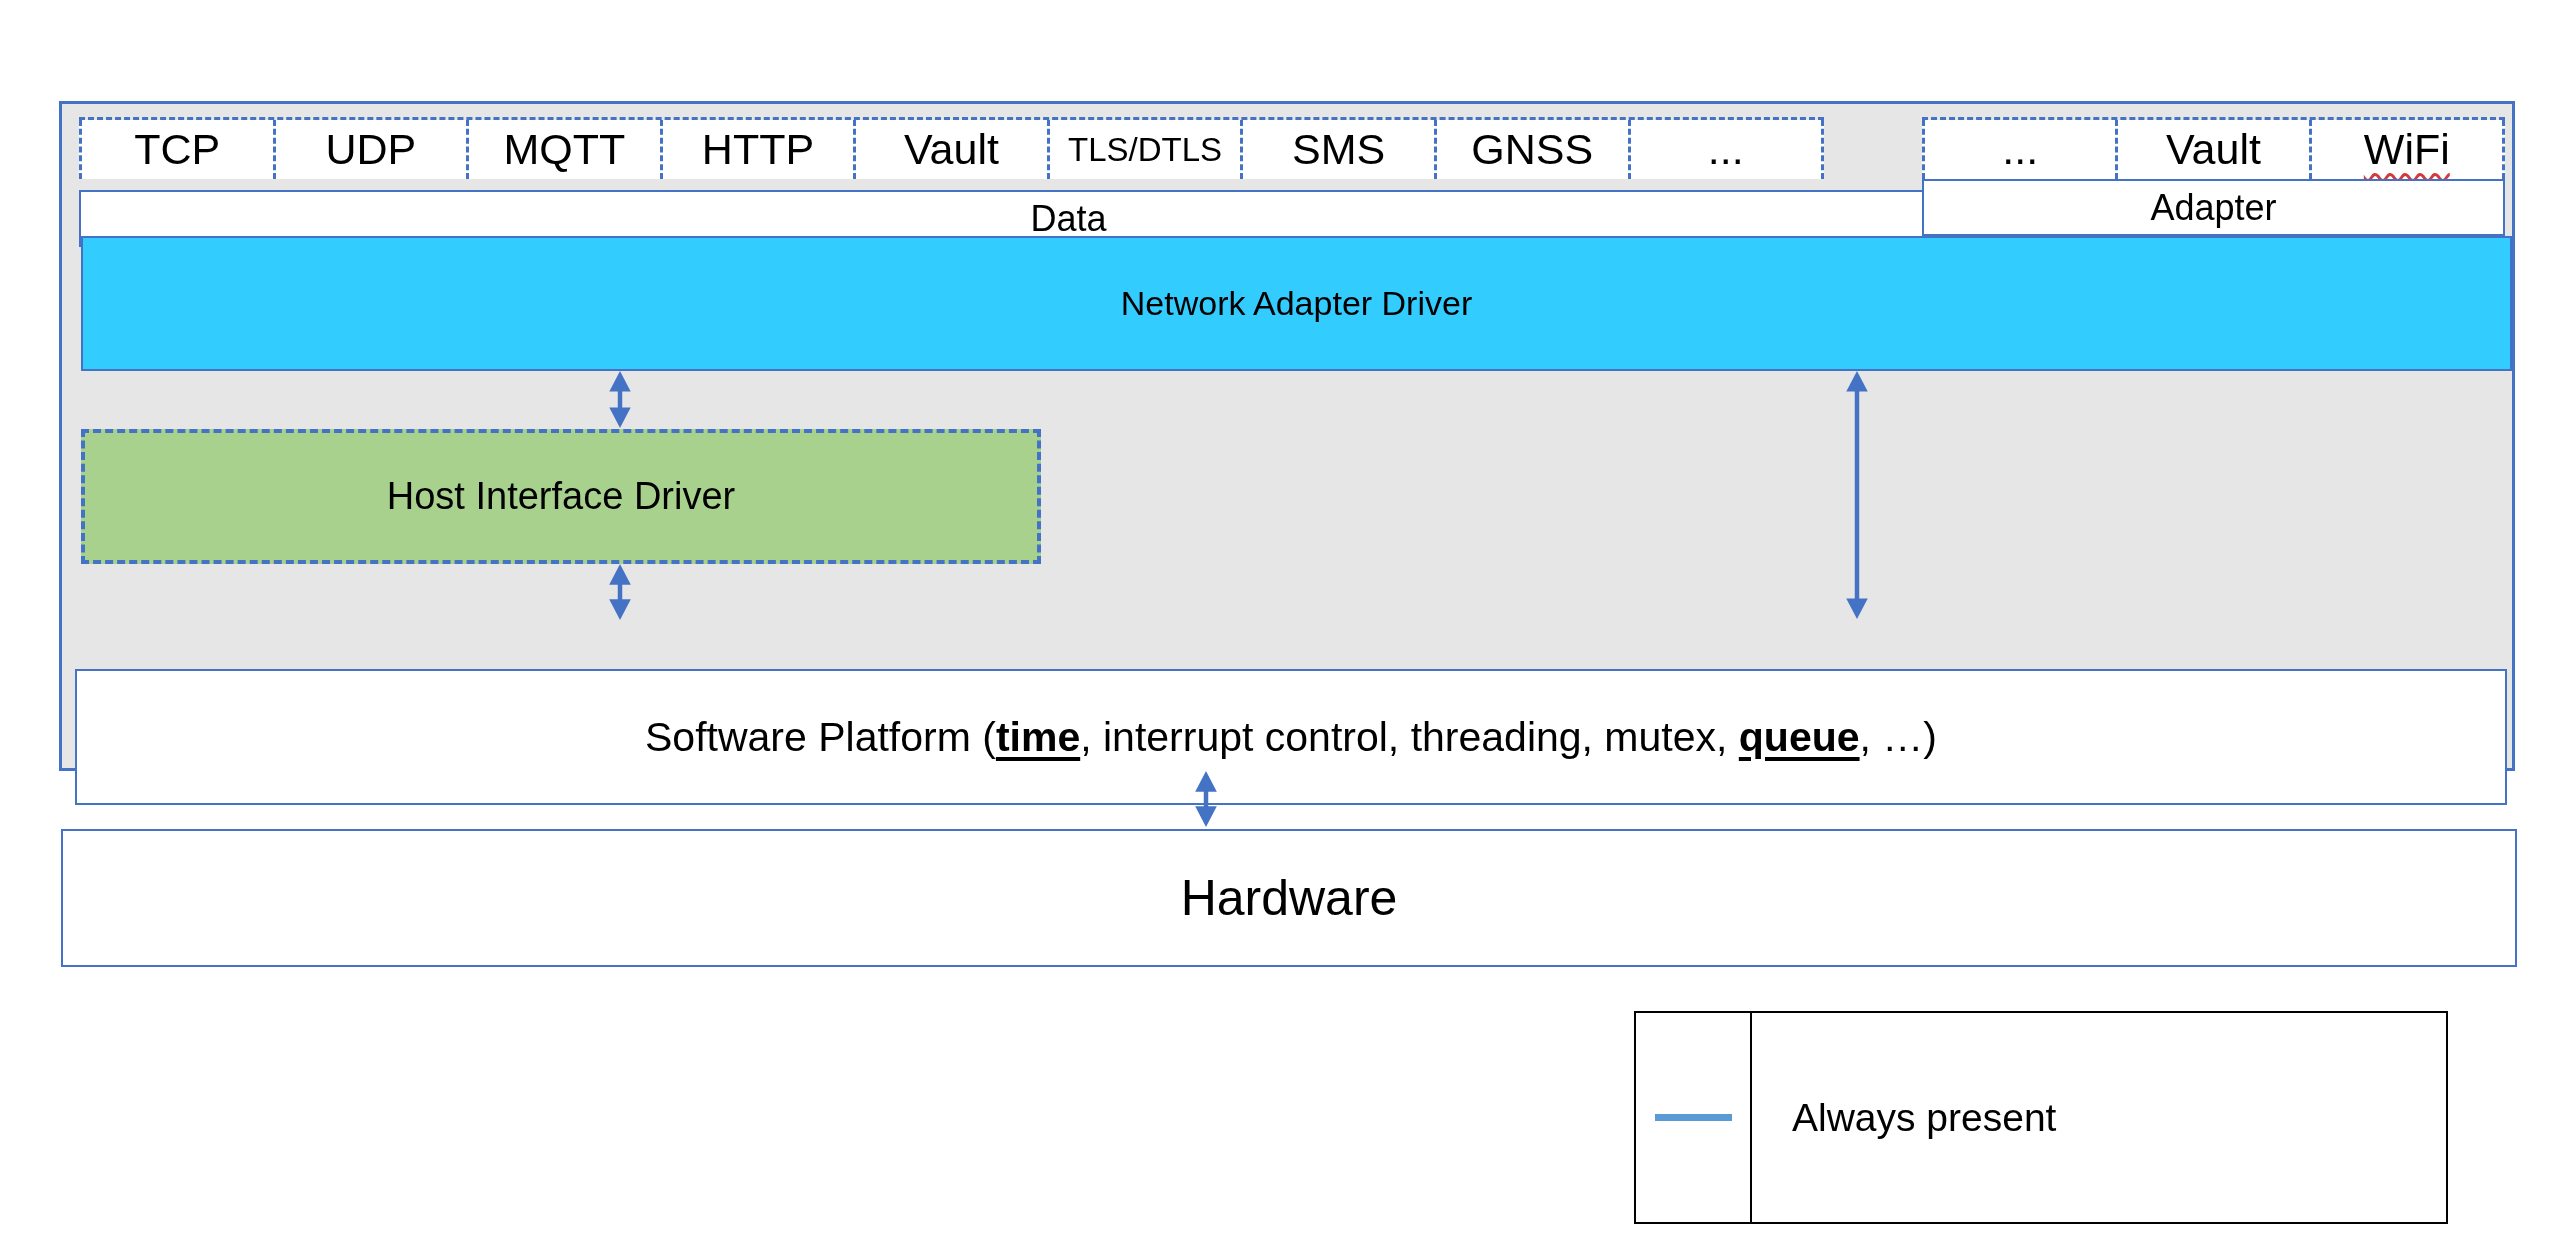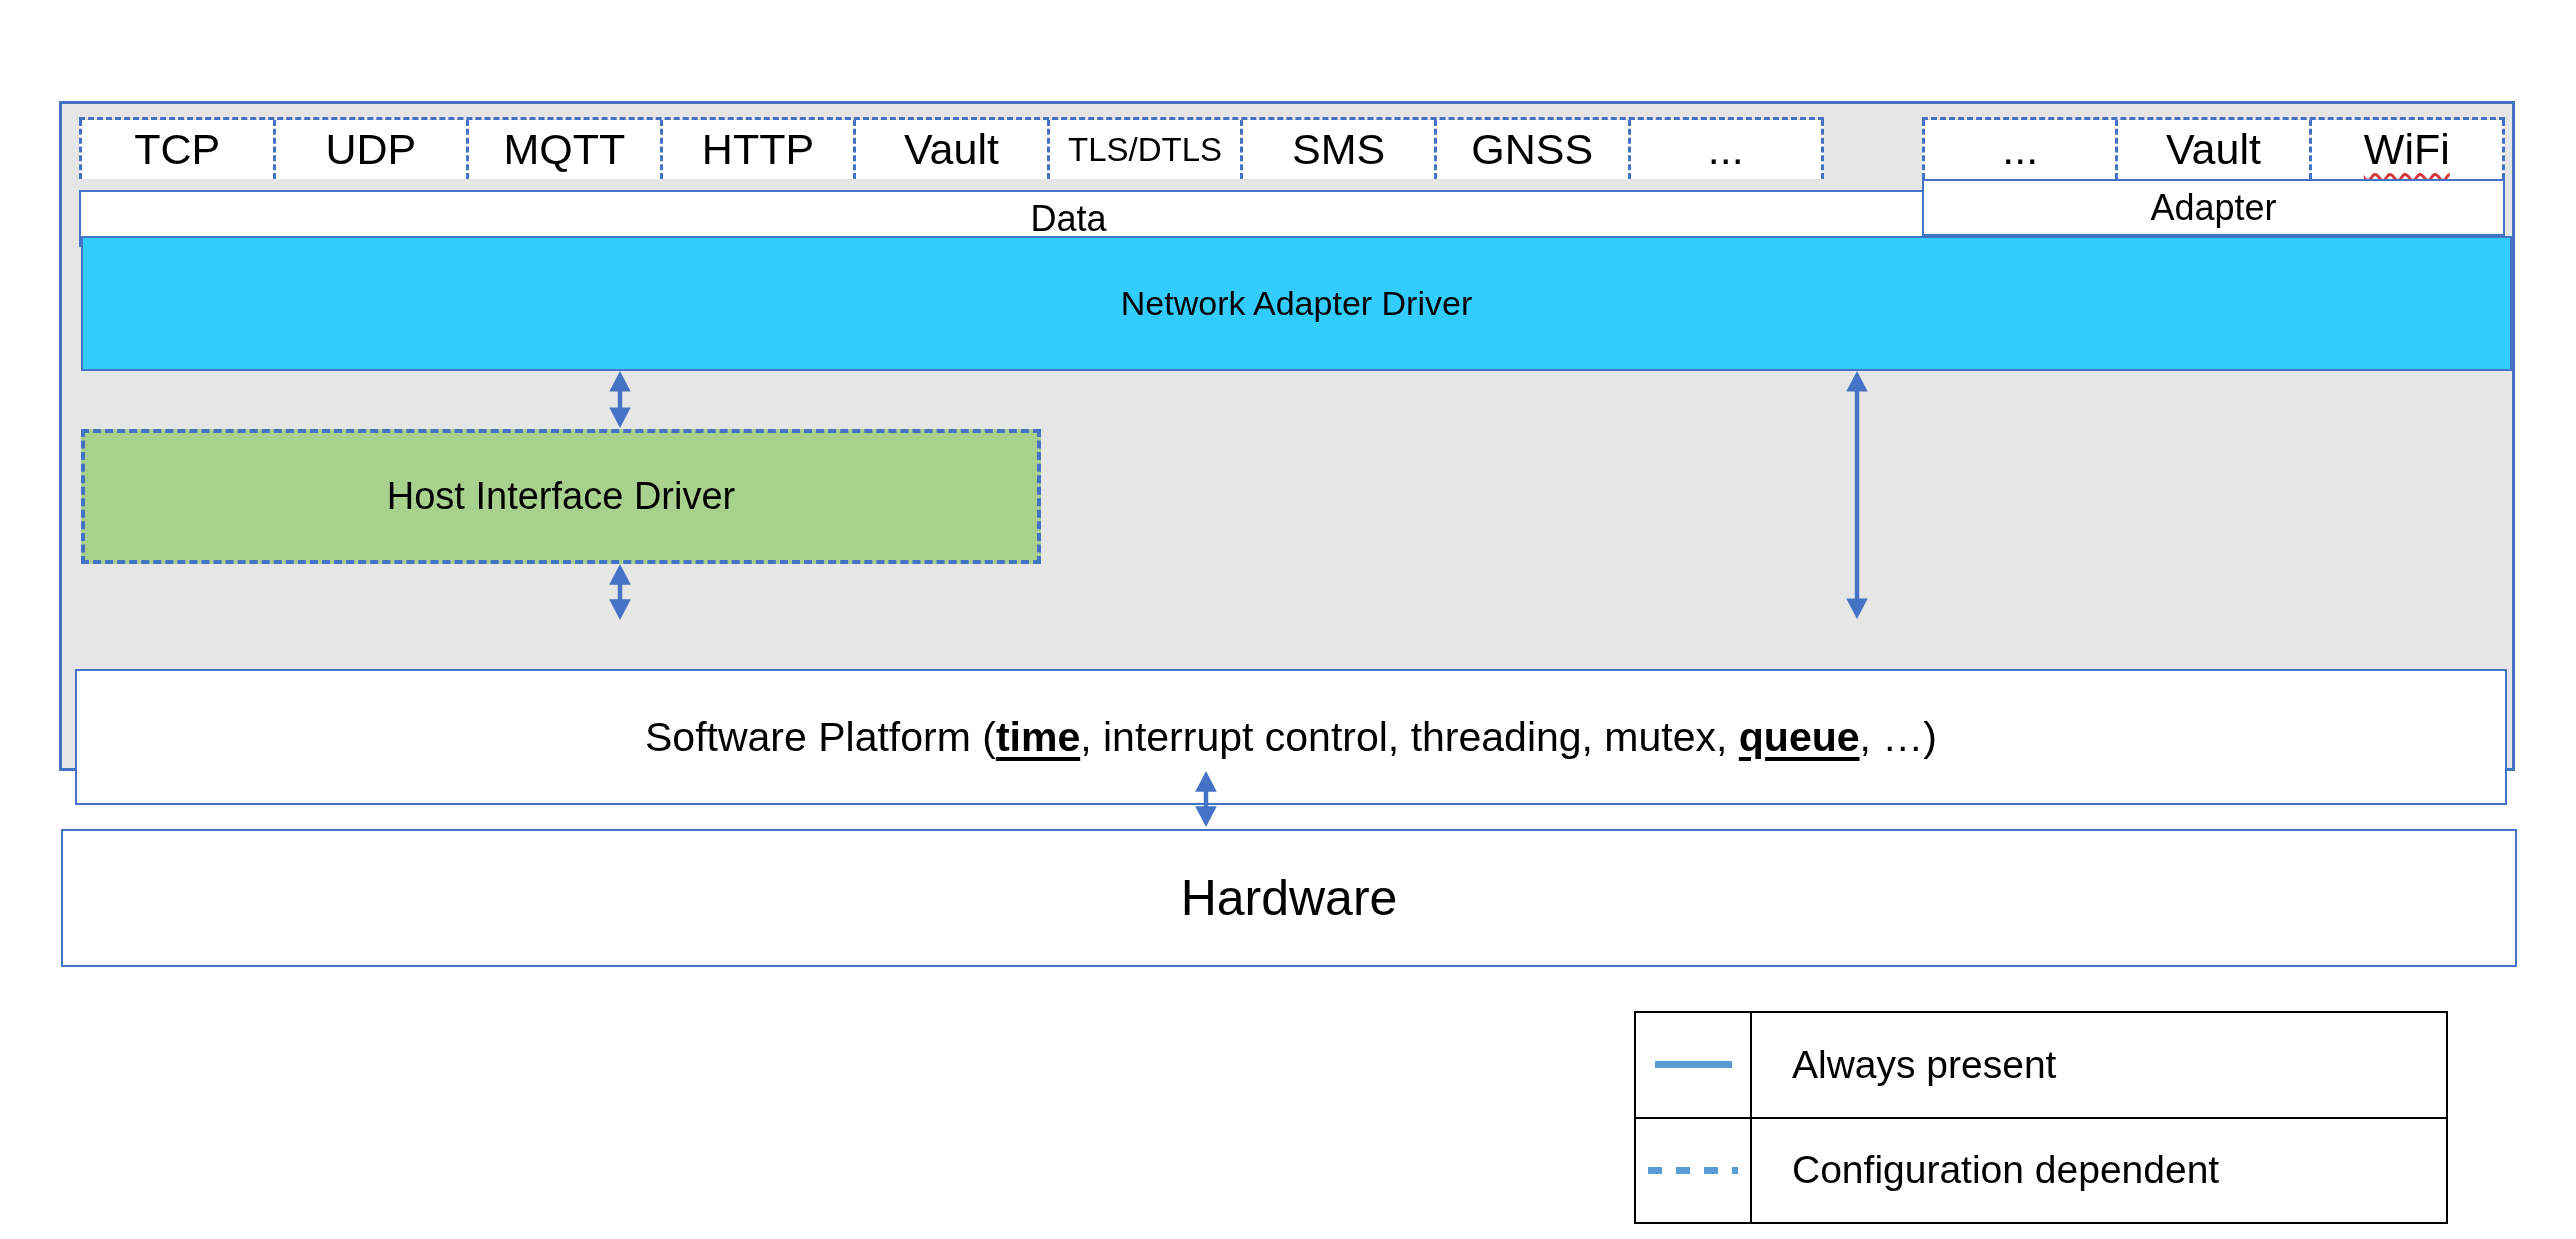--- a/index.html
+++ b/index.html
@@ -225,22 +225,16 @@
     <polygon points="20,62 8,39 32,39"></polygon>
   </svg>
 
   <div class="abs legend" id="legend-rows">
       <div class="legend-row">
         <div class="legend-sample-cell">
           <div class="sample-solid"></div>
         </div>
         <div class="legend-label-cell">Always present</div>
       </div>
-      <div class="legend-row">
-        <div class="legend-sample-cell">
-          <div class="sample-dashed"></div>
-        </div>
-        <div class="legend-label-cell">Configuration dependent</div>
-      </div>
     </div>
 
 </div>
 
 
 </body></html>

